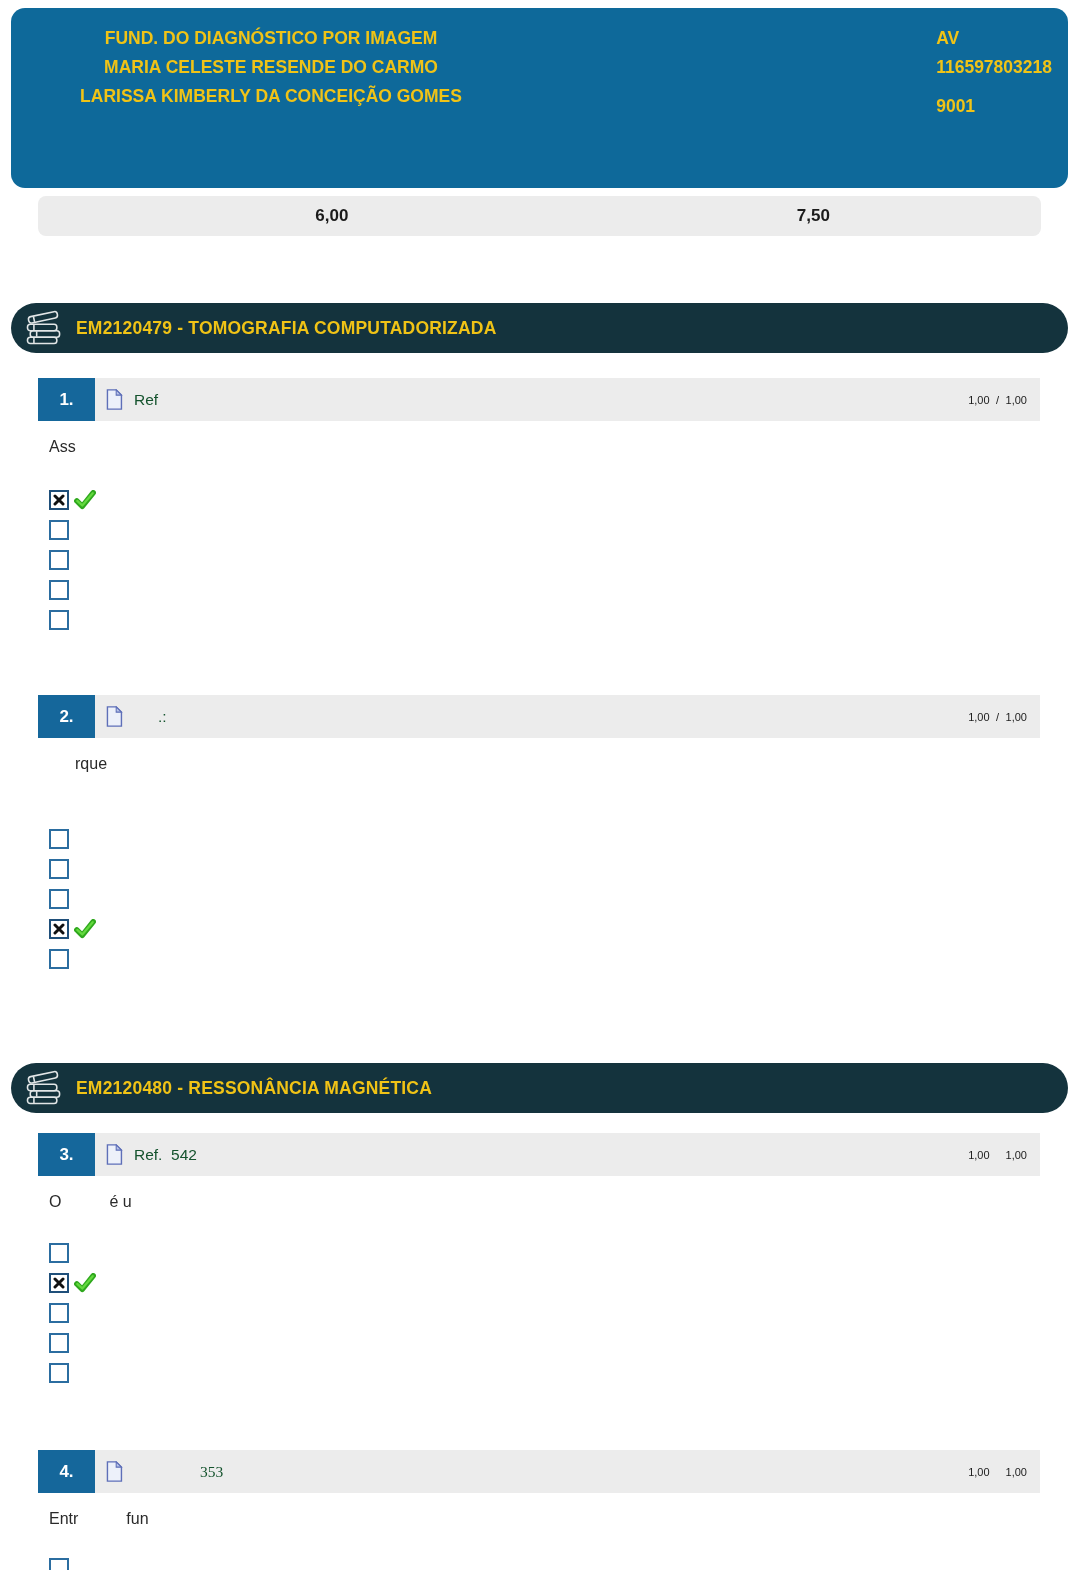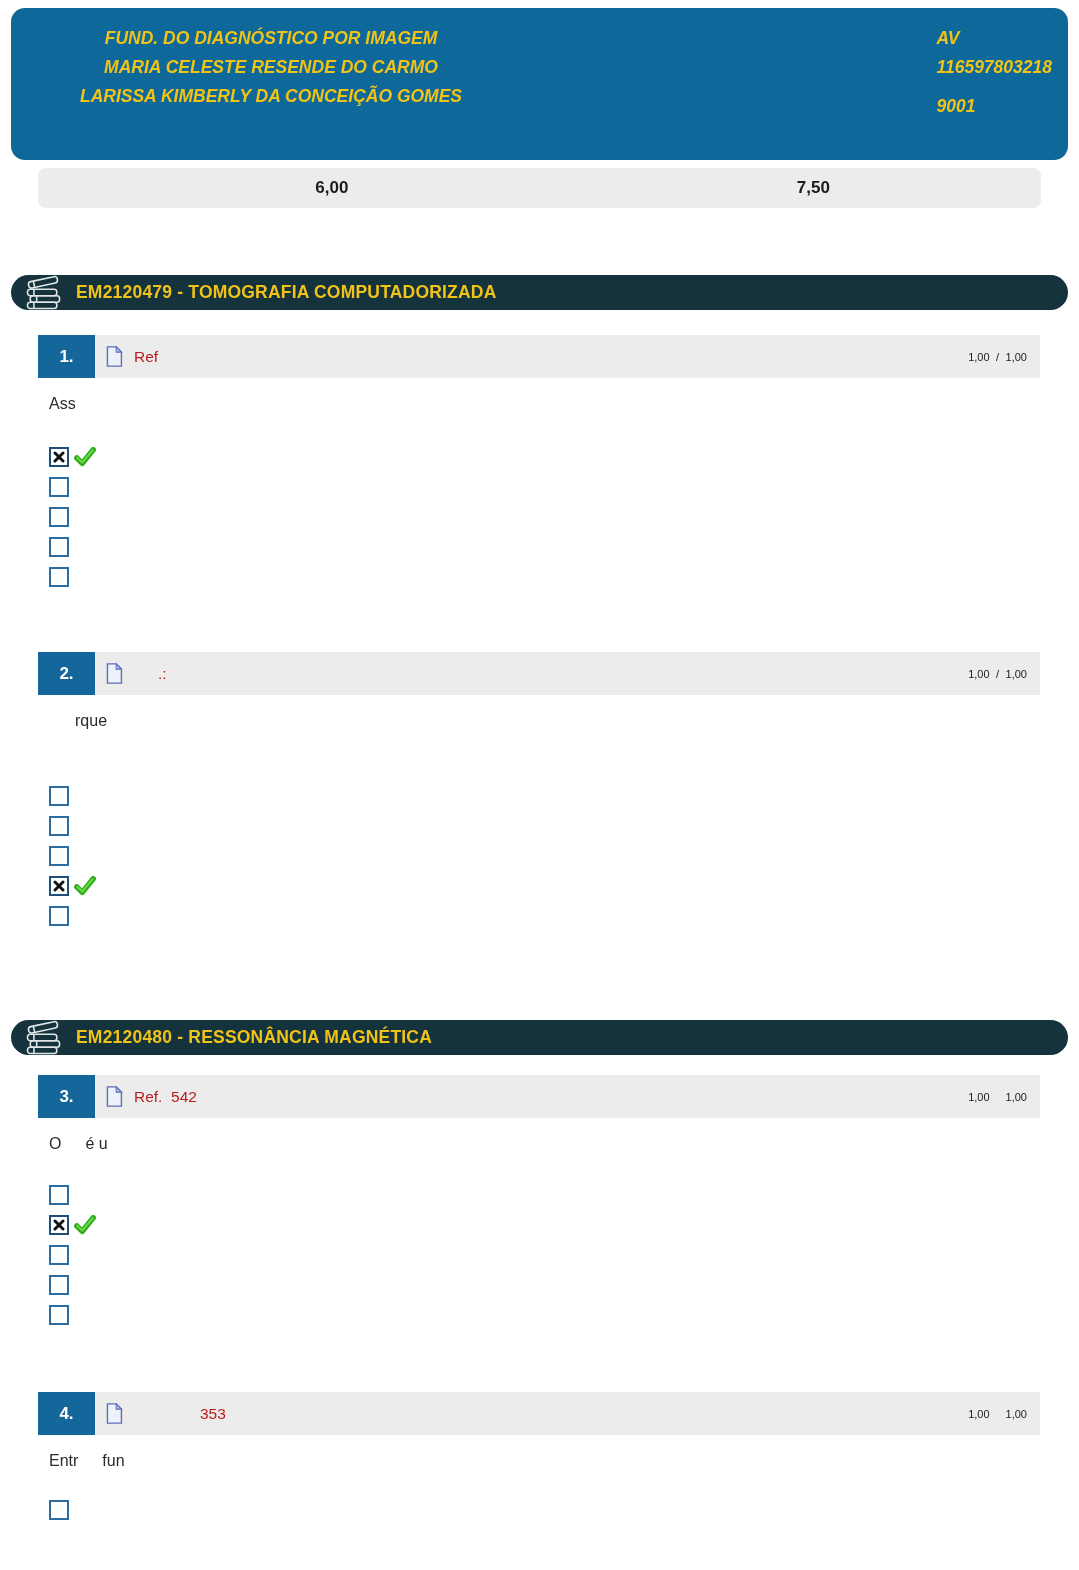--- a/index.html
+++ b/index.html
@@ -1,62 +1,62 @@
 <!DOCTYPE html>
 <html><head>
 <meta charset="utf-8">
 <style>
   * { box-sizing: border-box; margin: 0; padding: 0; }
   html, body { width: 1079px; height: 1570px; background: #fff; overflow: hidden;
     font-family: "Liberation Sans", sans-serif; }
 
   
-  .header-card { margin: 8px 11px 0; height: 152px; background: #0E699A;
+  .header-card { margin: 8px 11px 0; height: 180px; background: #0E699A;
     border-radius: 14px; display: flex; justify-content: space-between;
-    padding: 16px 16px 0 10px; color: #F0C316; font-weight: bold; font-size: 17.5px; font-style: italic; }
+    padding: 16px 16px 0 10px; color: #F0C316; font-weight: bold; font-size: 17.5px; }
   .header-left { width: 500px; text-align: center; line-height: 29px; }
   .header-right { line-height: 29px; }
   .header-class { margin-top: 10px; }
 
   
   .score-bar { position: relative; margin: 8px 38px 0; height: 40px;
     background: #ECECEC; border-radius: 8px; font-size: 17px; font-weight: bold; color: #1B1B1B; }
   .score-left  { position: absolute; left: 29.3%; top: 50%; transform: translate(-50%,-50%); }
   .score-right { position: absolute; left: 77.3%; top: 50%; transform: translate(-50%,-50%); }
 
   
-  .section-header { margin: 0 11px; height: 35px; background: #14333D;
+  .section-header { margin: 0 11px; height: 50px; background: #14333D;
     border-radius: 25px; display: flex; align-items: center;
     color: #F0C316; font-weight: bold; font-size: 17.5px; letter-spacing: .2px; }
   .sec1 { margin-top: 67px; }
   .sec2 { margin-top: 89px; }
   .books-icon { width: 44px; height: 44px; margin: 0 10px 0 11px; flex: 0 0 auto; }
 
   
   .q-header { display: flex; height: 43px; margin: 0 39px 0 38px; }
   .q-badge { width: 57px; background: #15679B; color: #fff; font-weight: bold;
     font-size: 17px; display: flex; align-items: center; justify-content: center; }
   .q-bar { flex: 1; background: #ECECEC; display: flex; align-items: center;
     padding: 0 13px 0 10px; }
   .doc-icon { width: 18px; height: 21px; flex: 0 0 auto; }
-  .ref-label { margin-left: 11px; color: #b91c1c; font-size: 15.5px; }
+  .ref-label { margin-left: 11px; color: #14532d; font-size: 15.5px; }
   .q2 .ref-label { margin-left: 35px; }
-  .q4 .ref-label { margin-left: 77px; }
+  .q4 .ref-label { margin-left: 77px; font-family: Liberation Serif, serif; }
   .q-score { margin-left: auto; display: flex; 
     font-size: 11px; font-weight: normal; color: #1B1B1B; }
   .q-score .sep { min-width: 16px; text-align: center; }
 
   .q1 { margin-top: 25px; }
   .q2 { margin-top: 60px; }
   .q3 { margin-top: 20px; }
   .q4 { margin-top: 62px; }
 
   .q-prompt { margin: 16px 0 0 49px; font-size: 16px; color: #2A2A2A; line-height: 20px; }
   .q2 .q-prompt { margin-left: 75px; }
-  .q-prompt .p2 { margin-left: 24px; text-align: right; }
+  .q-prompt .p2 { margin-left: 48px; text-align: right; }
 
   .options { margin-left: 49px; }
   .q1 .options { margin-top: 28px; }
   .q2 .options { margin-top: 50px; }
   .q3 .options { margin-top: 26px; }
   .q4 .options { margin-top: 24px; }
   .option-row { height: 30px; display: flex; align-items: center; }
   .checkbox { width: 20px; height: 20px; border: 2px solid #2B6DA0; background: #fff;
     display: inline-flex; align-items: center; justify-content: center; }
   .checkbox.checked { border-color: #1F4F7A; }

